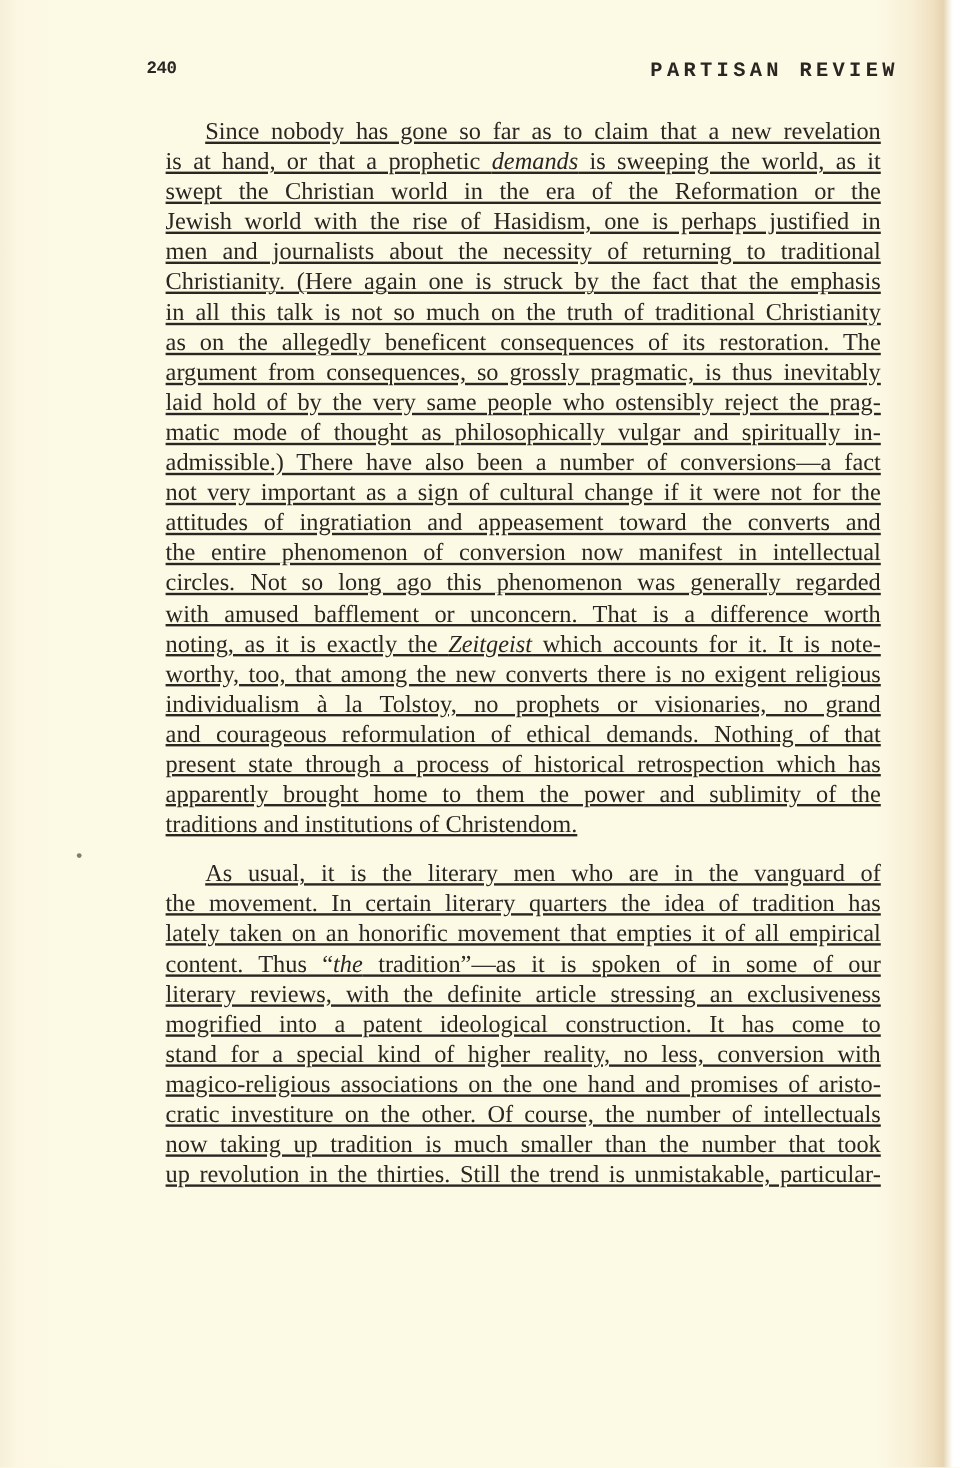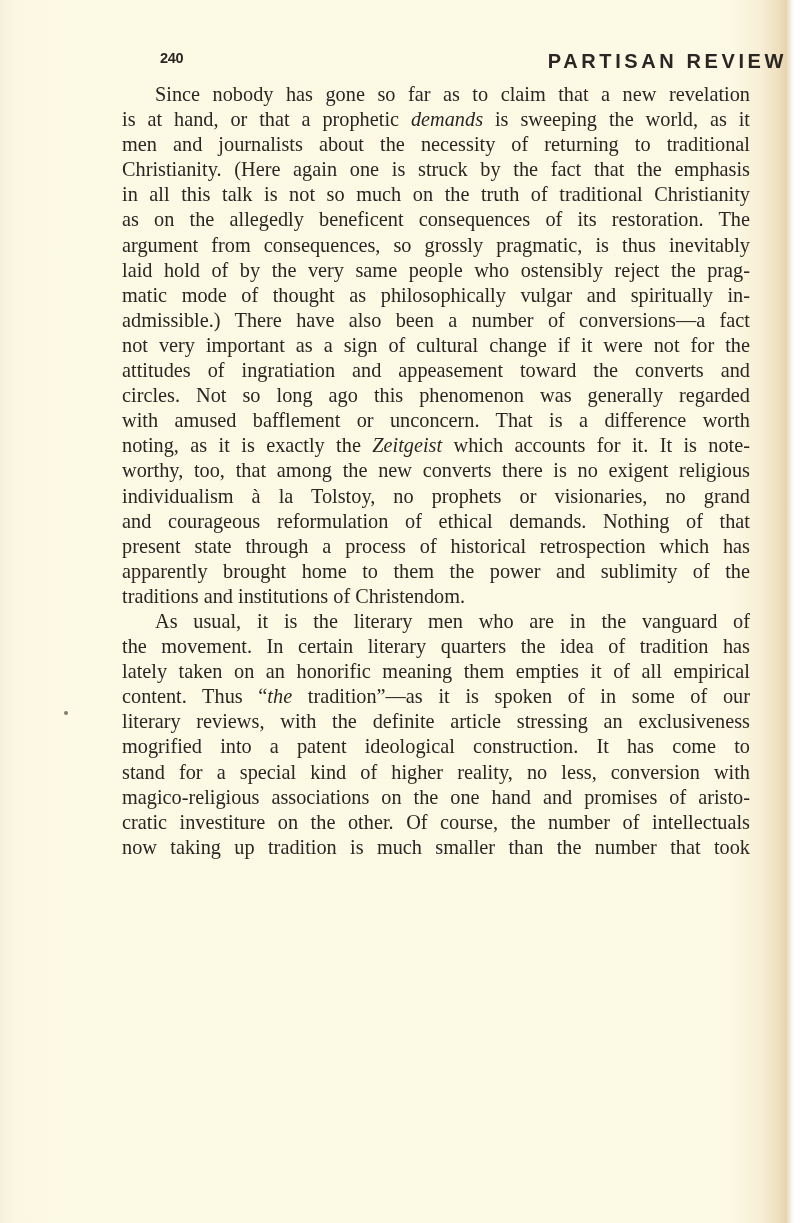--- a/index.html
+++ b/index.html
@@ -30,55 +30,55 @@
           #f3ecdc 790px,
           #ffffff 794px,
           #ffffff 800px);
     }
     .header {
       position: absolute;
       top: 44px;
       left: 122px;
       width: 627px;
       height: 30px;
-      font-family: Liberation Sans, sans-serif;
+      font-family: Liberation Mono, monospace;
       color: #2b2622;
-      margin-left: 38px;
     }
     .page-number {
       position: absolute;
       left: 0;
       top: 6px;
       font-size: 14.5px;
       font-weight: bold;
       letter-spacing: -0.3px;
     }
     .running-head {
       position: absolute;
       right: 0;
       top: 6px;
-      font-size: 20px;
+      font-size: 17px;
       font-weight: bold;
       letter-spacing: 3.6px;
     }
     .body-text {
       position: absolute;
       top: 82px;
       left: 122px;
       width: 628px;
       font-family: "Liberation Serif", serif;
       font-size: 20.3px;
       line-height: 25.1px;
       color: #2b2622;
       text-align: justify;
       hyphens: none;
     }
     .para {
-      margin: 0;
+      margin: 16px;
       text-indent: 33px;
+      text-decoration: underline;
     }
     .line {
       display: block;
       text-align: justify;
       text-align-last: justify;
       white-space: nowrap;
       height: 25.1px;
     }
     .line.last {
       text-align-last: left;
@@ -107,46 +107,50 @@
     <span class="page-number">240</span>
     <span class="running-head">PARTISAN REVIEW</span>
   </div>
 
   <div class="stray-mark"></div>
 
   <div class="body-text" id="body-text">
       <div class="para">
         <span class="line indent">Since nobody has gone so far as to claim that a new revelation</span>
         <span class="line">is at hand, or that a prophetic <em>demands</em> is sweeping the world, as it</span>
+        <span class="line">swept the Christian world in the era of the Reformation or the</span>
+        <span class="line">Jewish world with the rise of Hasidism, one is perhaps justified in</span>
         <span class="line">men and journalists about the necessity of returning to traditional</span>
         <span class="line">Christianity. (Here again one is struck by the fact that the emphasis</span>
         <span class="line">in all this talk is not so much on the truth of traditional Christianity</span>
         <span class="line">as on the allegedly beneficent consequences of its restoration. The</span>
         <span class="line">argument from consequences, so grossly pragmatic, is thus inevitably</span>
         <span class="line">laid hold of by the very same people who ostensibly reject the prag-</span>
         <span class="line">matic mode of thought as philosophically vulgar and spiritually in-</span>
         <span class="line">admissible.) There have also been a number of conversions—a fact</span>
         <span class="line">not very important as a sign of cultural change if it were not for the</span>
         <span class="line">attitudes of ingratiation and appeasement toward the converts and</span>
+        <span class="line">the entire phenomenon of conversion now manifest in intellectual</span>
         <span class="line">circles. Not so long ago this phenomenon was generally regarded</span>
         <span class="line">with amused bafflement or unconcern. That is a difference worth</span>
         <span class="line">noting, as it is exactly the <em>Zeitgeist</em> which accounts for it. It is note-</span>
         <span class="line">worthy, too, that among the new converts there is no exigent religious</span>
         <span class="line">individualism à la Tolstoy, no prophets or visionaries, no grand</span>
         <span class="line">and courageous reformulation of ethical demands. Nothing of that</span>
         <span class="line">present state through a process of historical retrospection which has</span>
         <span class="line">apparently brought home to them the power and sublimity of the</span>
         <span class="line last">traditions and institutions of Christendom.</span>
       </div>
       <div class="para">
         <span class="line indent">As usual, it is the literary men who are in the vanguard of</span>
         <span class="line">the movement. In certain literary quarters the idea of tradition has</span>
-        <span class="line">lately taken on an honorific meaning them empties it of all empirical</span>
+        <span class="line">lately taken on an honorific movement that empties it of all empirical</span>
         <span class="line">content. Thus “<em>the</em> tradition”—as it is spoken of in some of our</span>
         <span class="line">literary reviews, with the definite article stressing an exclusiveness</span>
         <span class="line">mogrified into a patent ideological construction. It has come to</span>
         <span class="line">stand for a special kind of higher reality, no less, conversion with</span>
         <span class="line">magico-religious associations on the one hand and promises of aristo-</span>
         <span class="line">cratic investiture on the other. Of course, the number of intellectuals</span>
         <span class="line">now taking up tradition is much smaller than the number that took</span>
+        <span class="line">up revolution in the thirties. Still the trend is unmistakable, particular-</span>
       </div>
     </div>
 </div>
 
 </body></html>

